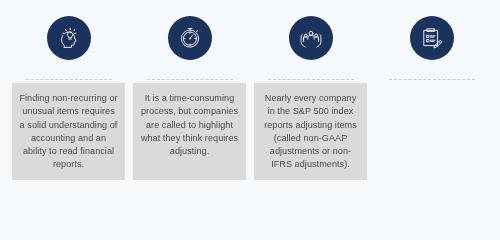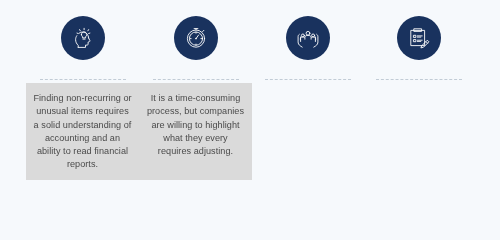--- a/index.html
+++ b/index.html
@@ -15,21 +15,21 @@
   }
   .board {
     width: 500px;
     height: 199px;
     background: #f6f9fc;
     display: flex;
     flex-direction: row;
     align-items: flex-start;
     justify-content: space-between;
     box-sizing: border-box;
-    padding: 0 26px;
+    padding: 0 12px;
   }
   .column {
     width: 113px;
     display: flex;
     flex-direction: column;
     align-items: center;
     box-sizing: border-box;
   }
   .icon-wrap {
     height: 75px;
@@ -121,21 +121,21 @@
           <path d="M13 3.6v1.4"></path>
           <path d="M19.6 6.6l1.3-1.3"></path>
           <path d="M13 7.1v1.1M13 19.1v1.1M7 13.6h1.1M17.9 13.6H19"></path>
         </svg>
       </div>
     </div>
     <div class="dashes">
         <div class="rule"></div>
       </div>
     <div class="card">
-      <p>It is a time-consuming process, but companies are willing to highlight what they every requires adjusting.</p>
+      <p>It is a time-consuming process, but companies are called to highlight what they think requires adjusting.</p>
     </div>
   </div>
 
   <div class="column">
     <div class="icon-wrap">
       <div class="circle">
         <svg width="26" height="26" viewBox="0 0 26 26" fill="none" stroke="#ffffff" stroke-width="0.9" stroke-linecap="round" stroke-linejoin="round">
           <circle cx="13" cy="8.3" r="1.9"></circle>
           <path d="M9.9 14.2v-1.9c0-1.1 1.4-2 3.1-2s3.1.9 3.1 2v1.9"></path>
           <circle cx="7.9" cy="10.5" r="1.5"></circle>
@@ -144,20 +144,23 @@
           <path d="M20.6 14.8v-1.3c0-.9-1.1-1.6-2.5-1.6-.5 0-1 .1-1.4.3"></path>
           <path d="M4.2 9.4c-.7.5-1.1 1.3-1.1 2.2v5.3c0 1.6.8 3 2.1 3.9l2 1.3"></path>
           <path d="M21.8 9.4c.7.5 1.1 1.3 1.1 2.2v5.3c0 1.6-.8 3-2.1 3.9l-2 1.3"></path>
           <path d="M5.6 12v4.5M20.4 12v4.5"></path>
         </svg>
       </div>
     </div>
     <div class="dashes">
         <div class="rule"></div>
       </div>
+    <div class="card">
+      <p>Nearly every company in the S&amp;P 500 index reports adjusting items (called non-GAAP adjustments or non-IFRS adjustments).</p>
+    </div>
   </div>
 
   <div class="column">
     <div class="icon-wrap">
       <div class="circle">
         <svg width="26" height="26" viewBox="0 0 26 26" fill="none" stroke="#ffffff" stroke-width="0.9" stroke-linecap="round" stroke-linejoin="round">
           <path d="M5.2 5.4h13.4v15.2H5.2z"></path>
           <path d="M8.2 3.8h7.4v2.6H8.2z"></path>
           <path d="M7.8 10.3h2.1v2.1H7.8zM7.8 14.6h2.1v2.1H7.8z"></path>
           <path d="M11.4 10.9h4.8M11.4 12.1h3.4M11.4 15.2h4.8M11.4 16.4h3.4"></path>

